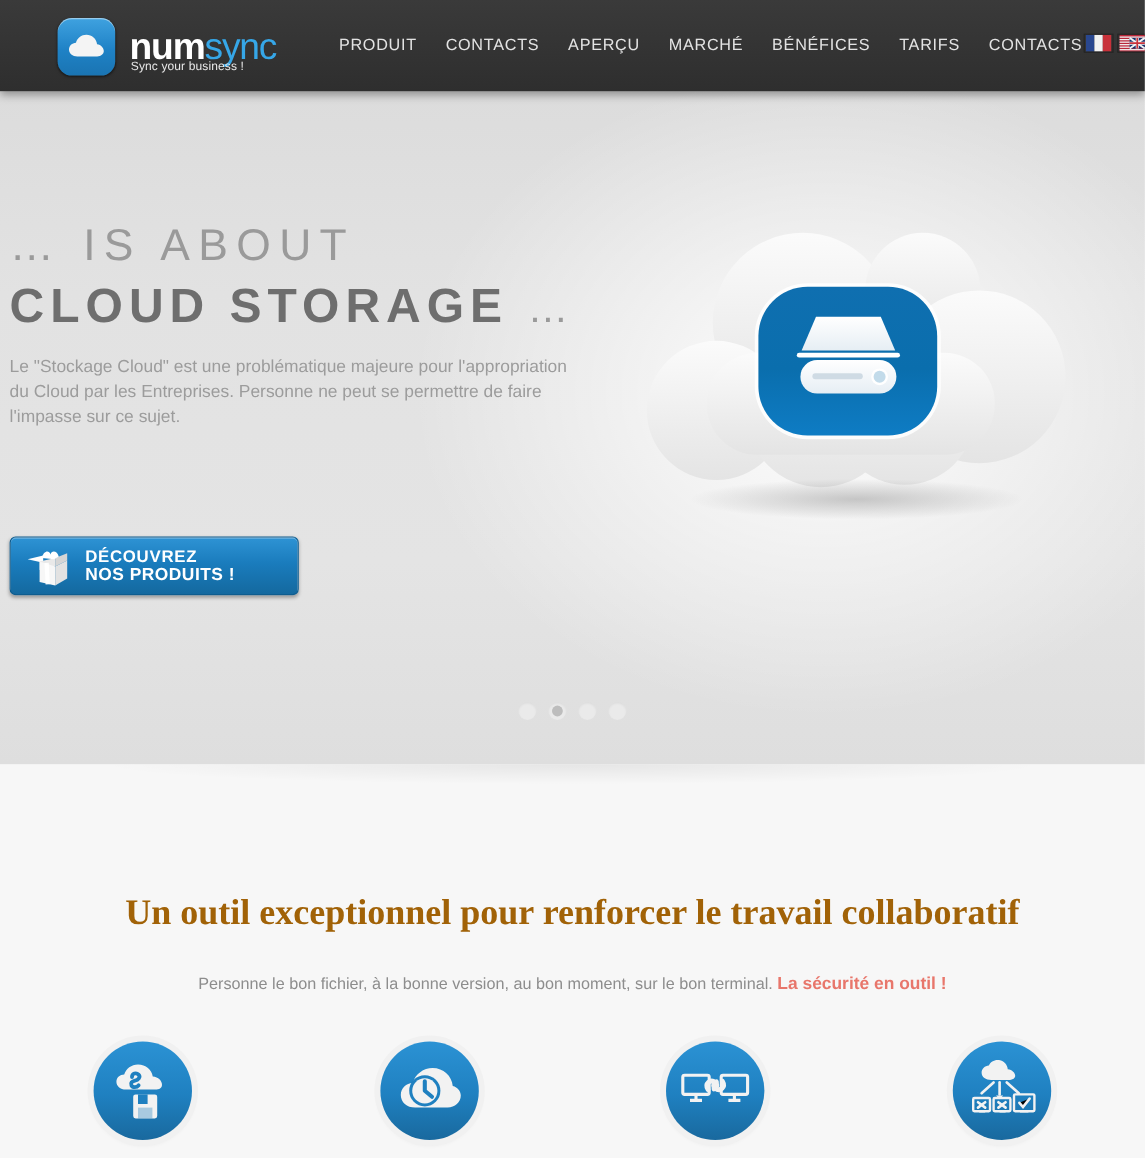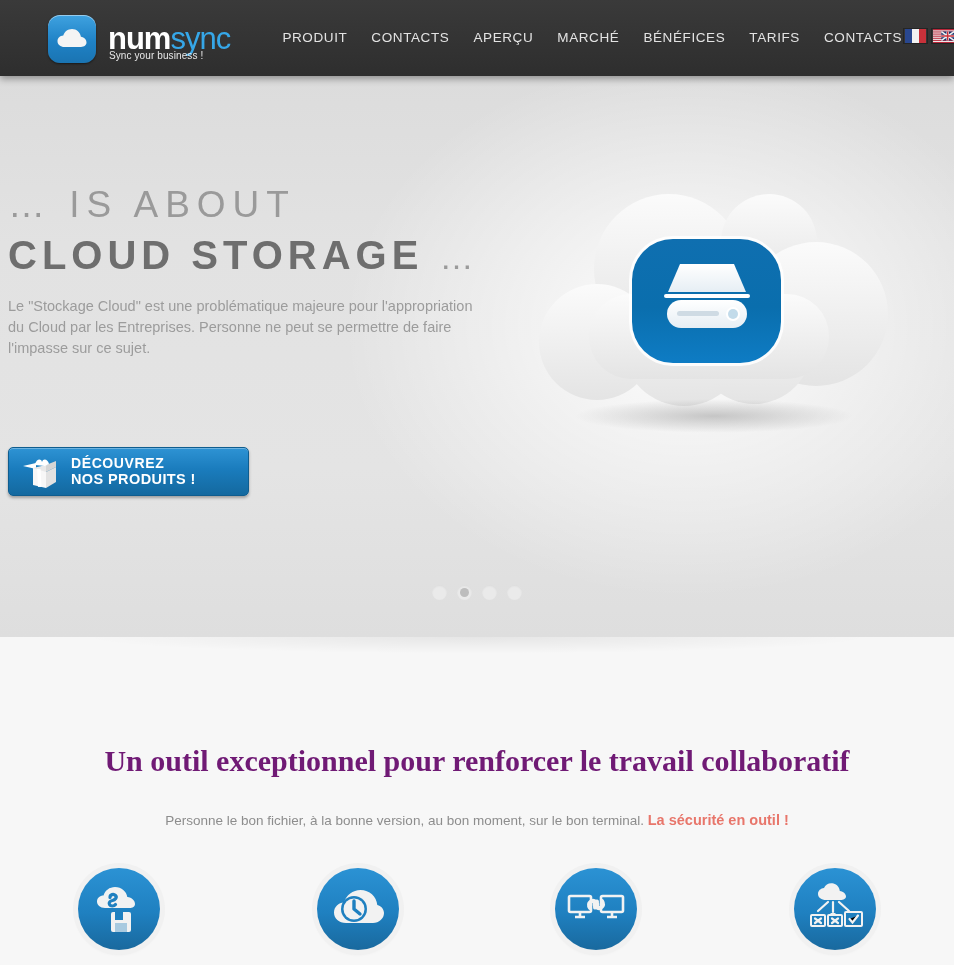--- a/index.html
+++ b/index.html
@@ -114,21 +114,21 @@
     position:absolute; left:0; top:637px; width:954px; height:328px;
     background:#f7f7f7;
   }
   #sec2-shade{
     position:absolute; left:0; top:0; width:954px; height:22px;
     background:radial-gradient(ellipse 55% 100% at 50% 0%, rgba(0,0,0,.07) 0%, rgba(0,0,0,0) 75%);
   }
   #sec2-title{
     position:absolute; left:0; top:108px; width:954px; text-align:center;
     font-family:"Liberation Serif", serif;
-    font-size:30px; line-height:31px; color:#701a75;
+    font-size:30px; line-height:31px; color:#a16207;
   }
   #sec2-sub{
     position:absolute; left:0; top:175px; width:954px; text-align:center;
     font-size:13.5px; color:#8d8d8d;
   }
   #sec2-sub .hl{ color:#e8766b; font-weight:bold; font-size:14.5px; }
 
   #features{
     position:absolute; left:0; top:231px; width:954px;
     display:flex; justify-content:space-around; align-items:flex-start;

